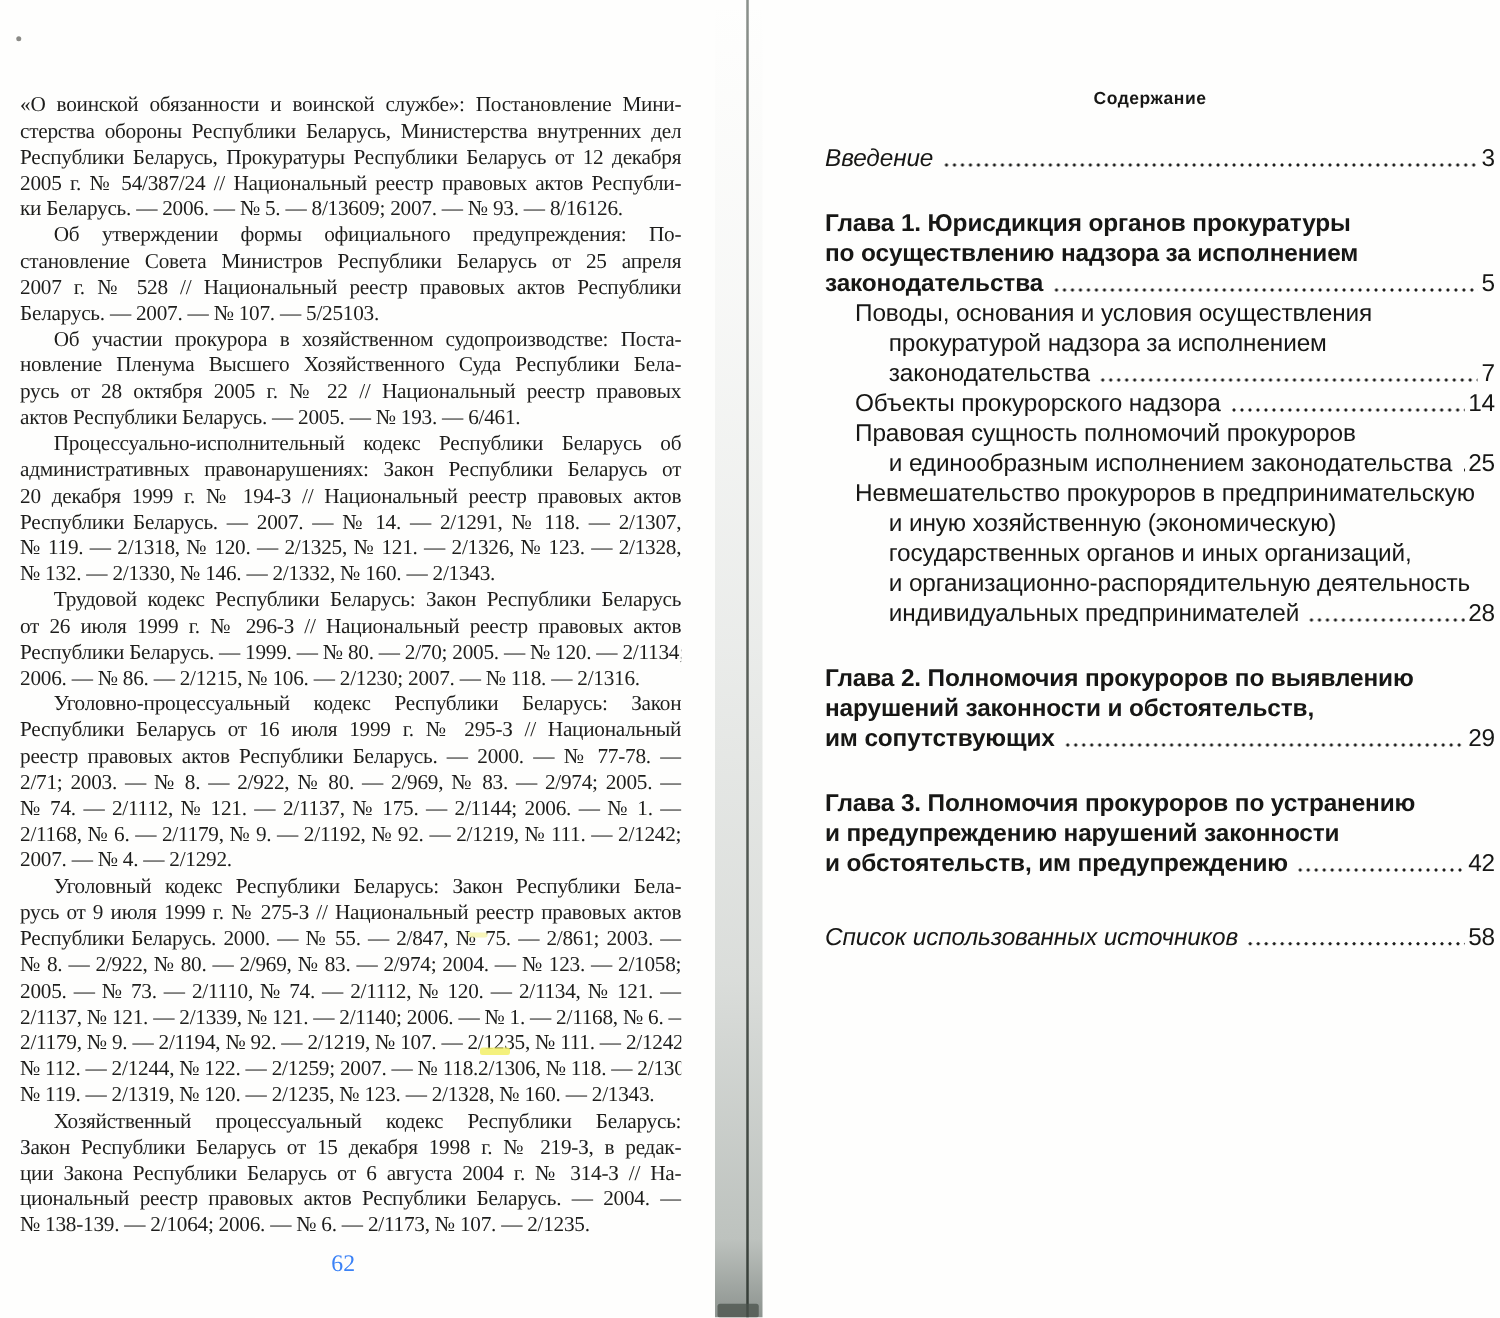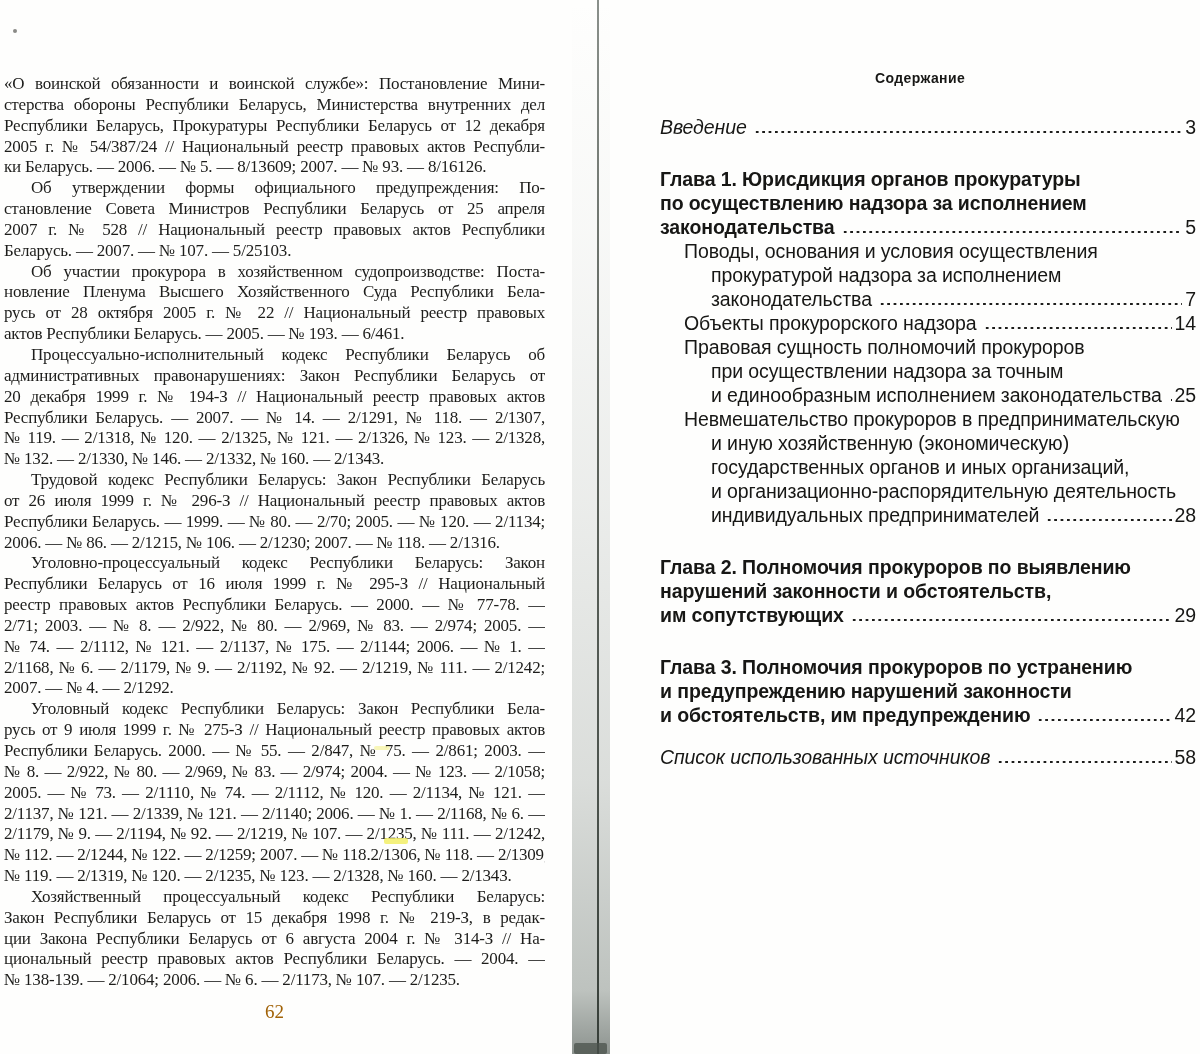--- a/index.html
+++ b/index.html
@@ -19,26 +19,27 @@
   }
   .refs { width: 541px; overflow: hidden; }
   .ref-line {
     font-size: 17px;
     line-height: 20.85px;
     letter-spacing: -0.2px;
     white-space: nowrap;
     text-align: justify;
     text-align-last: justify;
     overflow: hidden;
+    margin-left: 12px;
   }
   .ref-line.last { text-align-last: left; }
   .ref-line.ind  { text-indent: 27px; }
   .folio {
     margin-top: 11px; width: 541px; text-align: center;
-    font-size: 19px; line-height: 20px; color: #a16207;
+    font-size: 19px; line-height: 20px; color: #3b82f6;
   }
 
   
   .gutter {
     position: absolute; left: 572px; top: 0; width: 38px; height: 1054px;
     background: linear-gradient(to bottom,
       rgba(145,155,149,0.00) 0%,
       rgba(145,155,149,0.06) 22%,
       rgba(148,157,151,0.18) 48%,
       rgba(150,158,152,0.34) 74%,
@@ -70,21 +71,21 @@
   .toc-title {
     position: absolute; top: 70px; left: 0; width: 520px;
     text-align: center;
     font-size: 14px; font-weight: bold; letter-spacing: 0.4px;
     margin: 0;
   }
   .toc { position: absolute; top: 115px; left: 0; width: 536px; }
   .toc-entry { margin-top: 0; }
   .toc-entry.bold { margin-top: 28px; font-weight: bold; }
   .toc-entry.italic { font-style: italic; }
-  .toc-entry.italic:not(:first-child) { margin-top: 18px; }
+  .toc-entry.italic:not(:first-child) { margin-top: 35px; }
   .tline {
     font-size: 19.5px; line-height: 24px;
     letter-spacing: -0.1px;
     white-space: nowrap;
   }
   .sub .tline { padding-left: 24px; }
   .sub .tline.cont { padding-left: 51px; }
   .trow { display: flex; align-items: stretch; }
   .trow .txt { flex: 0 0 auto; }
   .dots {
@@ -191,21 +192,20 @@
         </div>
         <div class="toc-entry sub">
           <div class="tline trow">
             <span class="txt">Объекты прокурорского надзора</span>
             <span class="dots"></span>
             <span class="pg">14</span>
           </div>
         </div>
         <div class="toc-entry sub">
           <div class="tline">Правовая сущность полномочий прокуроров</div>
-          <div class="tline cont">при осуществлении надзора за точным</div>
           <div class="tline cont trow">
             <span class="txt">и единообразным исполнением законодательства</span>
             <span class="dots"></span>
             <span class="pg">25</span>
           </div>
         </div>
         <div class="toc-entry sub">
           <div class="tline">Невмешательство прокуроров в предпринимательскую</div>
           <div class="tline cont">и иную хозяйственную (экономическую)</div>
           <div class="tline cont">государственных органов и иных организаций,</div>

